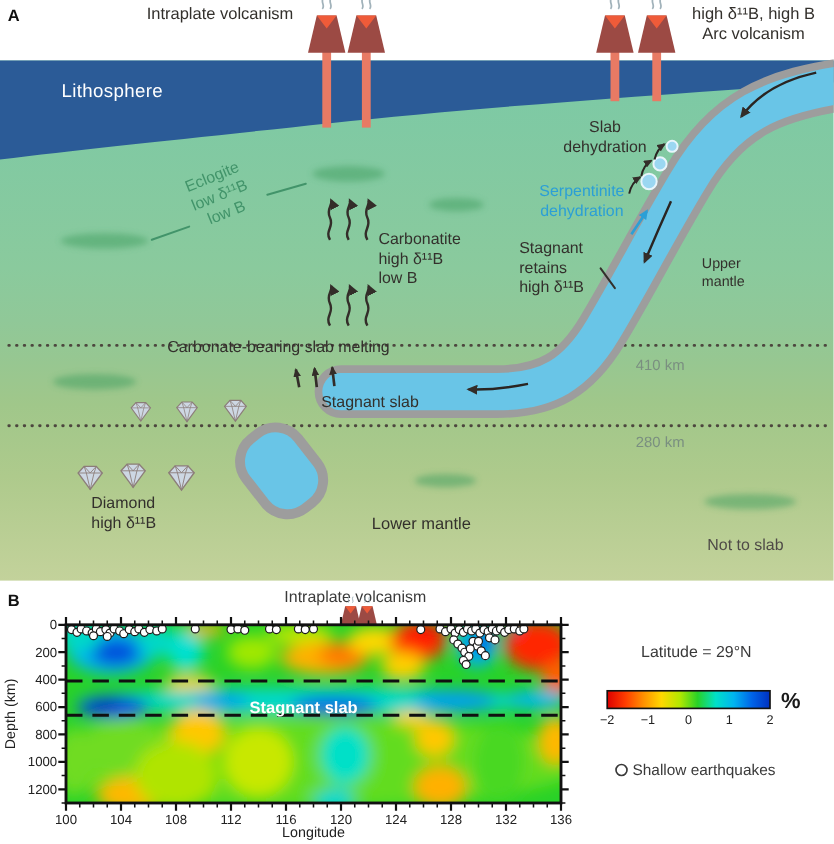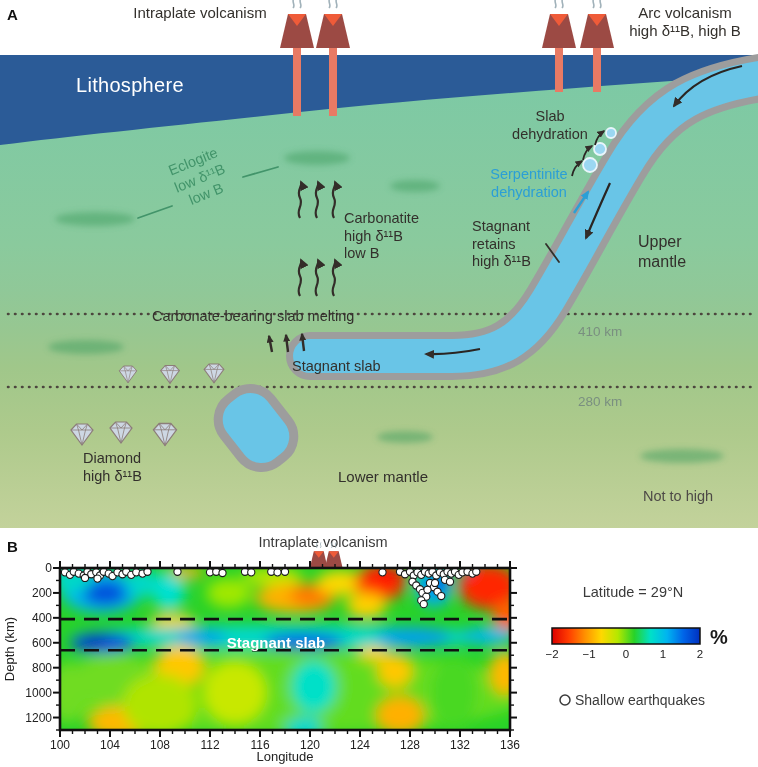--- a/index.html
+++ b/index.html
@@ -133,25 +133,25 @@
     </g>
   </svg>
 
   <div class="lbl panel-id" style="left:7px;top:6px">A</div>
 
   <div class="lbl ctr" style="left:110px;top:4px;width:180px;font-size:15px">
     <div>Intraplate volcanism</div>
   </div>
 
   <div class="lbl ctr" style="left:612px;top:4px;width:146px;font-size:15px">
+    <div>high δ¹¹B, high B</div>
     <div>Arc volcanism</div>
-    <div>high δ¹¹B, high B</div>
-  </div>
-
-  <div class="lbl white" style="left:76px;top:73px;font-size:20px;letter-spacing:.3px">Lithosphere</div>
+  </div>
+
+  <div class="lbl white" style="left:56px;top:73px;font-size:17px;letter-spacing:.3px">Lithosphere</div>
 
   <div class="lbl ctr" style="left:505px;top:108px;width:90px">
     <div>Slab</div>
     <div>dehydration</div>
   </div>
 
   <div class="lbl ctr blue-lbl" style="left:481px;top:166px;width:96px">
     <div>Serpentinite</div>
     <div>dehydration</div>
   </div>
@@ -167,42 +167,42 @@
     <div>high δ¹¹B</div>
     <div>low B</div>
   </div>
 
   <div class="lbl" style="left:472px;top:218px">
     <div>Stagnant</div>
     <div>retains</div>
     <div>high δ¹¹B</div>
   </div>
 
-  <div class="lbl" style="left:638px;top:232px;font-size:16px">
+  <div class="lbl" style="left:638px;top:232px;font-size:13px">
     <div>Upper</div>
     <div>mantle</div>
   </div>
 
   <div class="lbl" style="left:152px;top:308px">Carbonate-bearing slab melting</div>
 
   <div class="lbl" style="left:292px;top:358px">Stagnant slab</div>
 
 
   <div class="lbl gray-lbl" style="left:578px;top:324px;font-size:13.5px">410 km</div>
 
   <div class="lbl gray-lbl" style="left:578px;top:394px;font-size:13.5px">280 km</div>
 
   <div class="lbl" style="left:83px;top:450px">
     <div>Diamond</div>
     <div>high δ¹¹B</div>
   </div>
 
   <div class="lbl" style="left:338px;top:468px;font-size:15px">Lower mantle</div>
 
-  <div class="lbl" style="left:643px;top:488px;color:#4e4a47">Not to high</div>
+  <div class="lbl" style="left:643px;top:488px;color:#4e4a47">Not to slab</div>
 
   <div class="lbl panel-id" style="left:7px;top:538px">B</div>
 
   <svg id="svgB" width="758" height="239" viewBox="0 0 758 239" style="top:528px">
     <defs>
       <clipPath id="plotClip">
           <rect x="60" y="40" width="450" height="162"></rect>
         </clipPath>
       <filter id="blurB" x="-40%" y="-40%" width="180%" height="180%">
         <feGaussianBlur stdDeviation="7"></feGaussianBlur>

